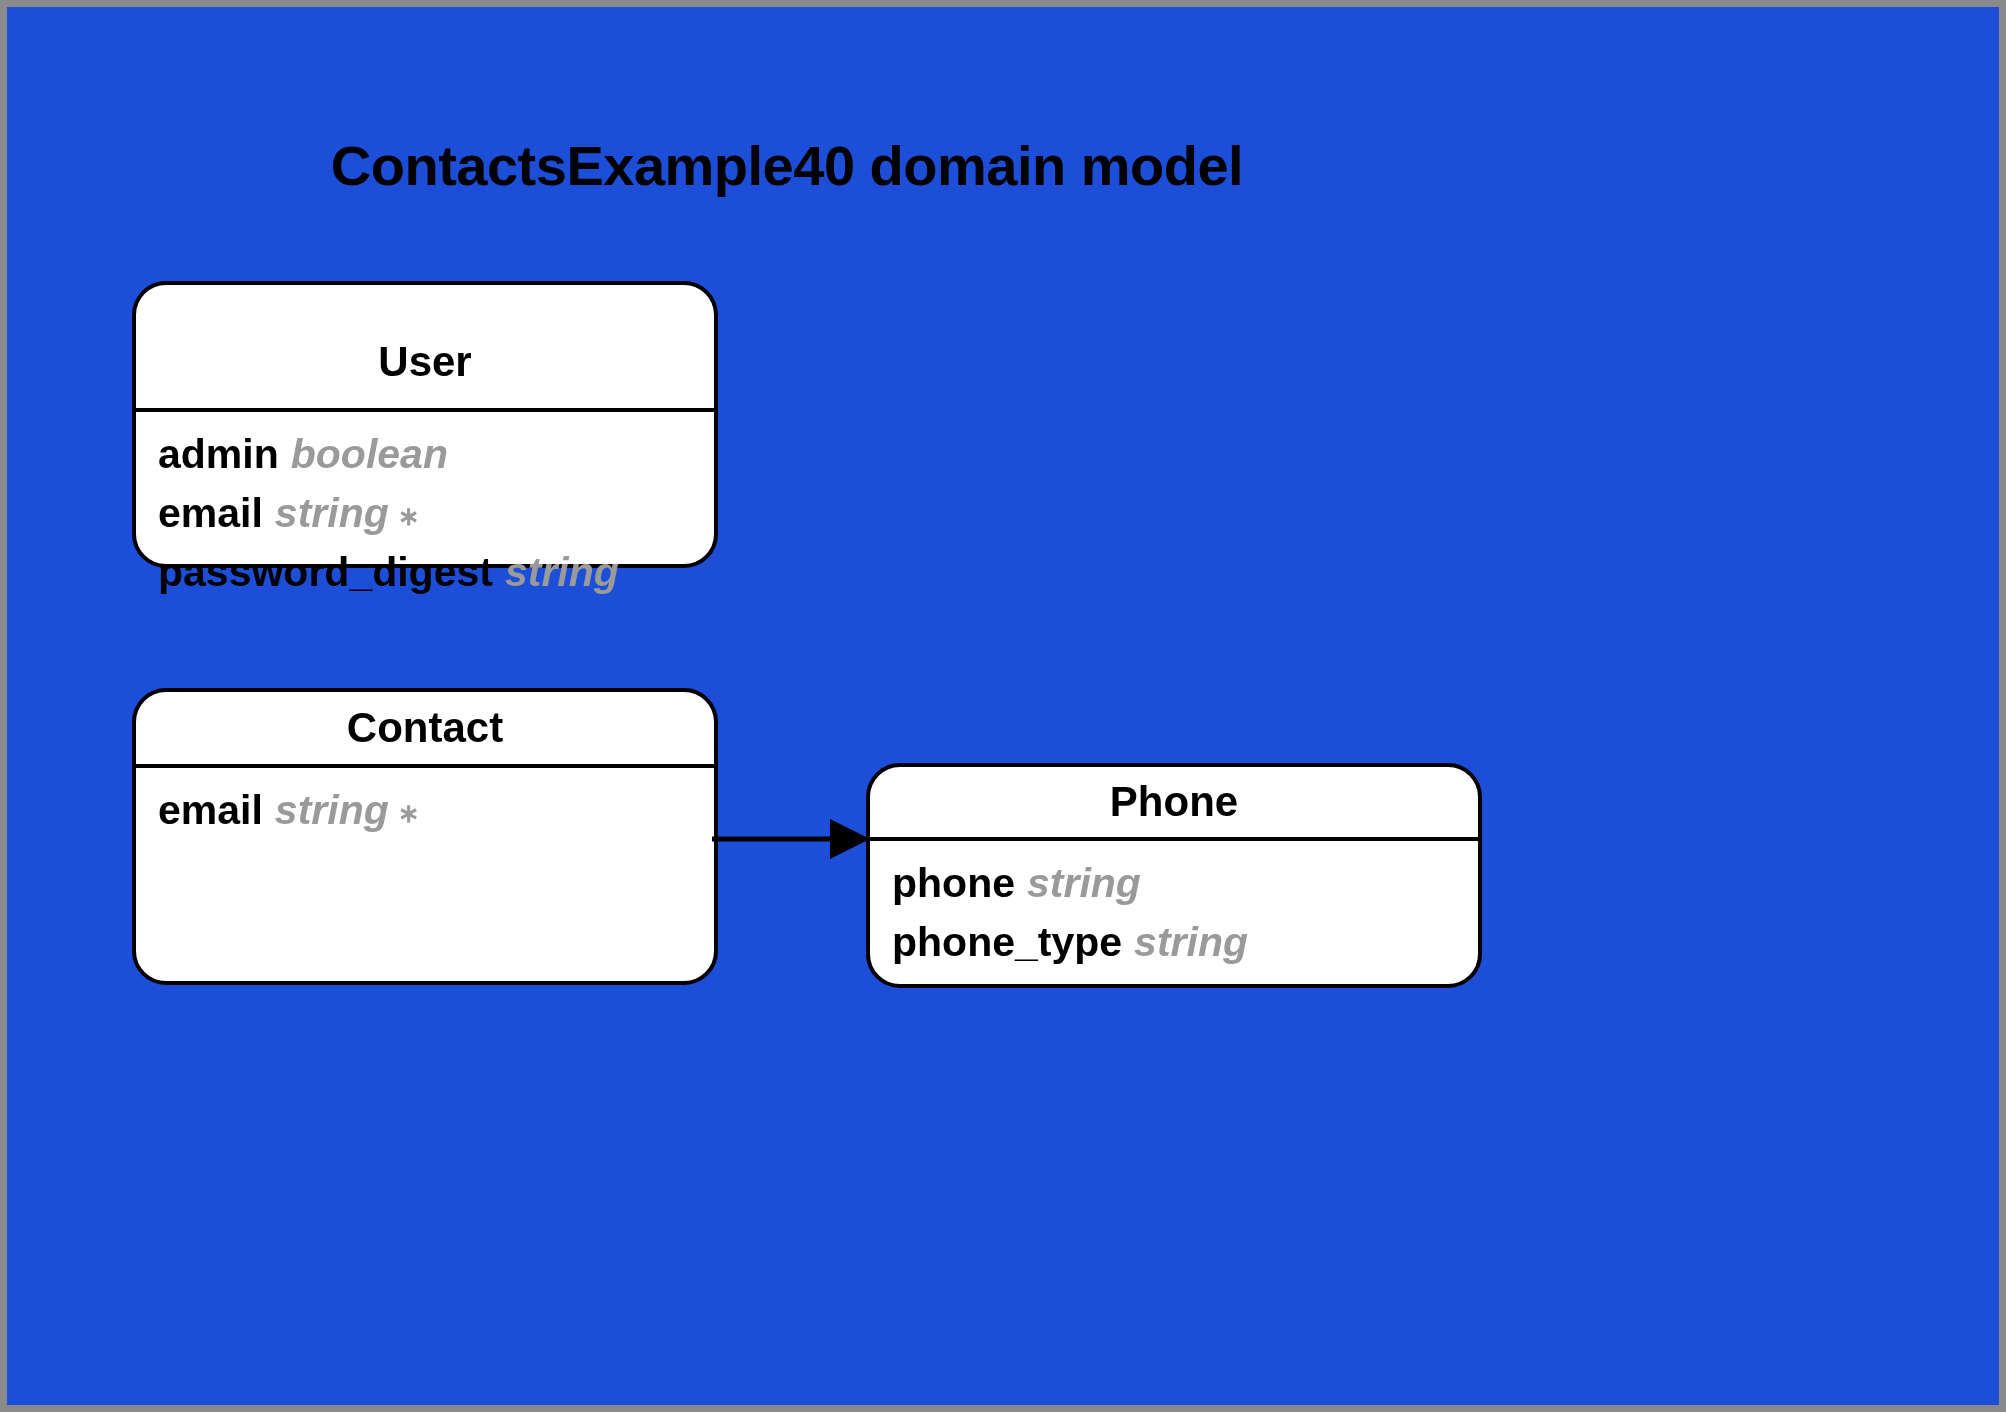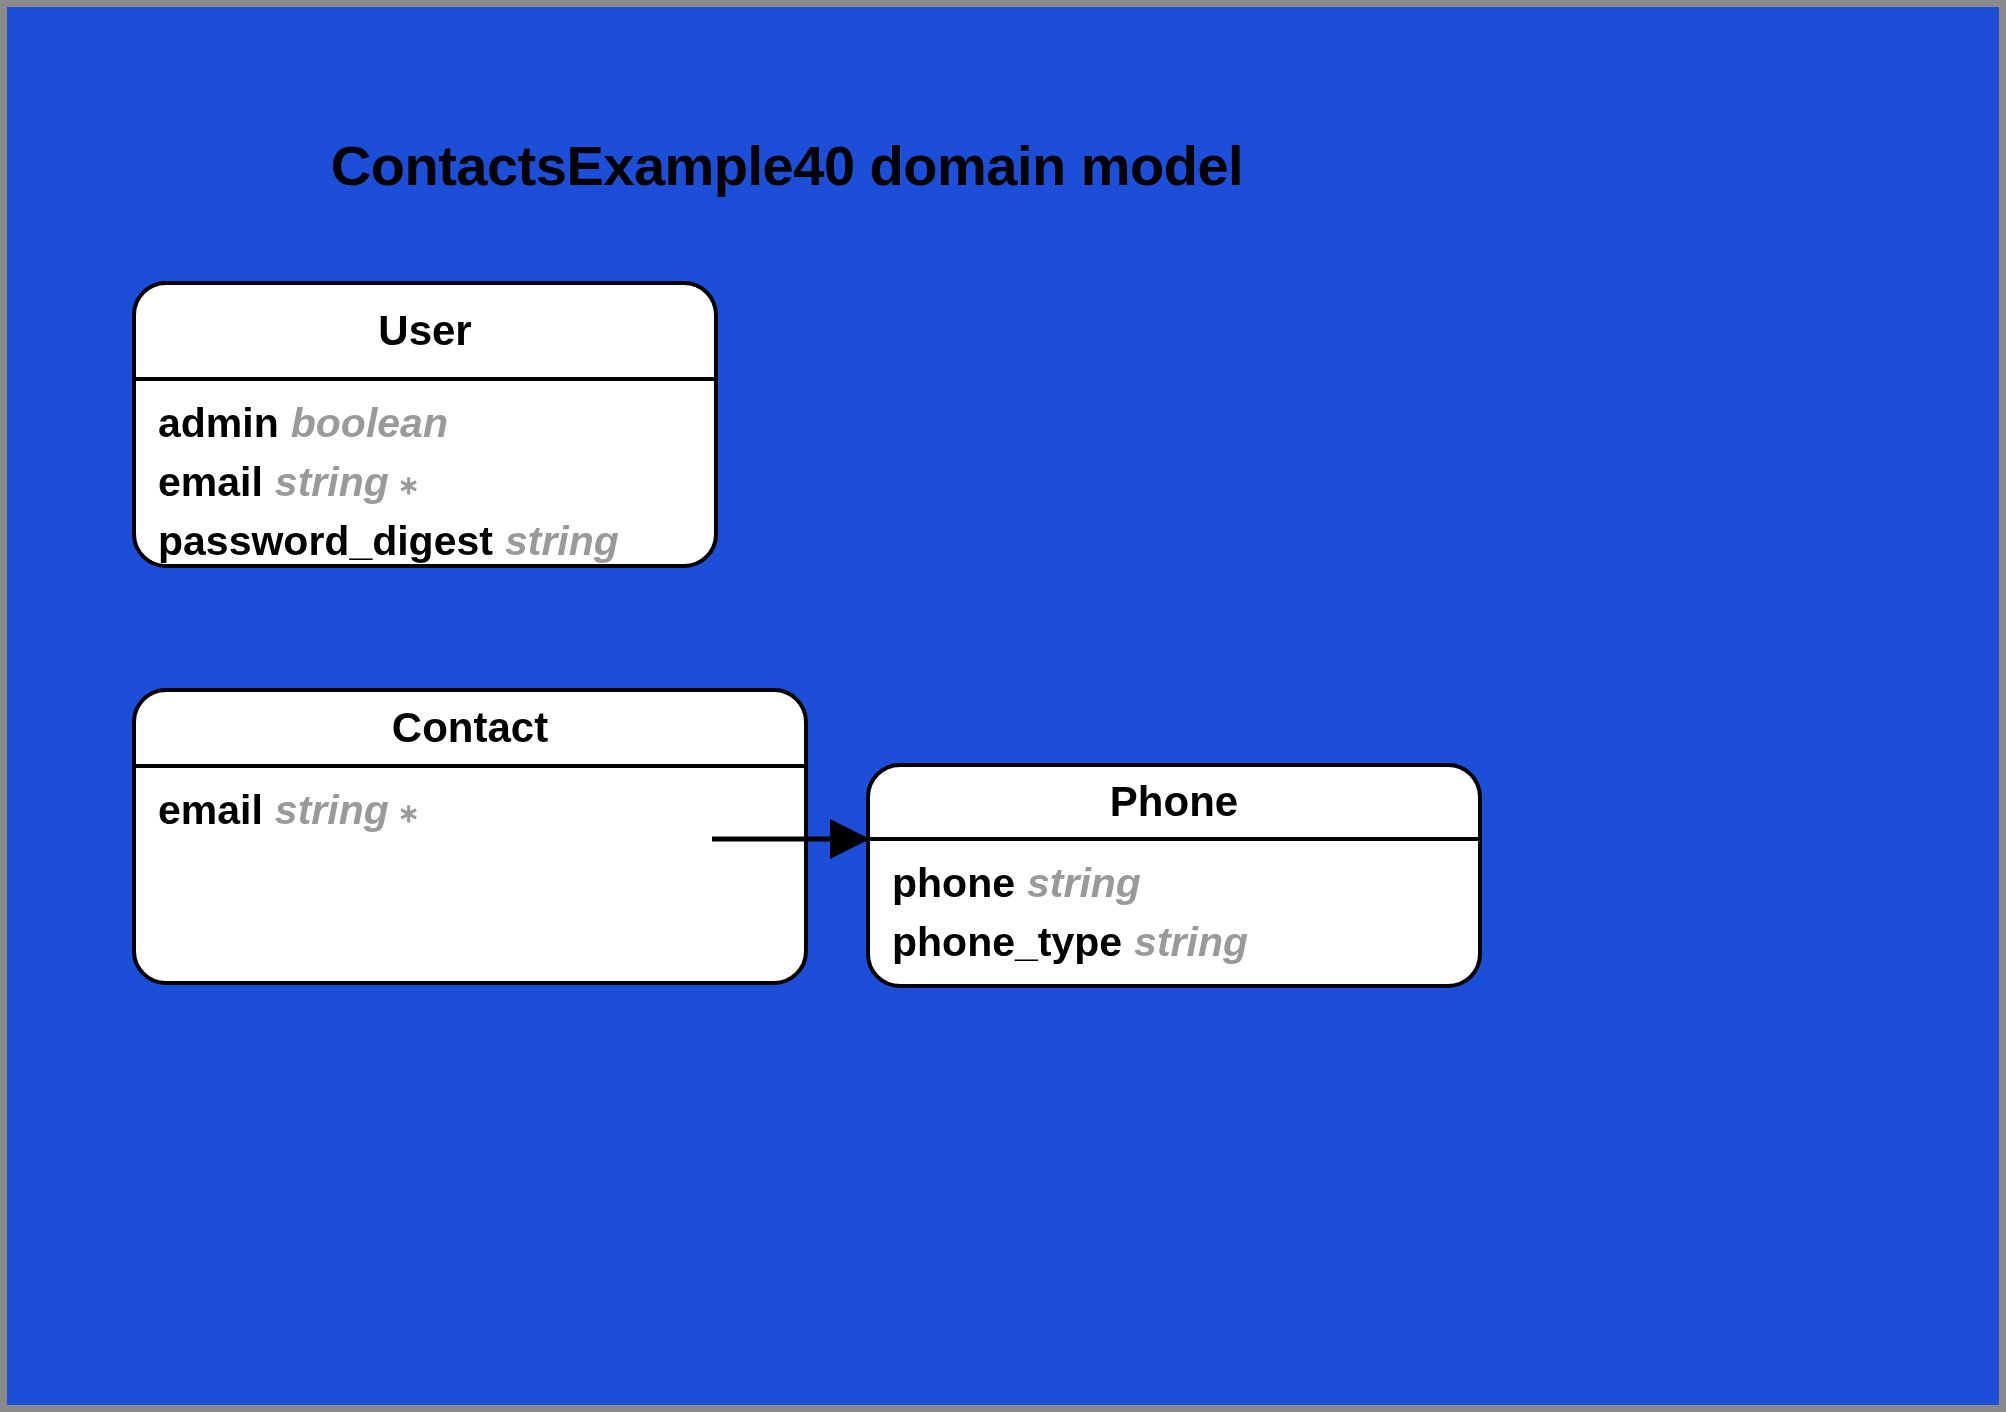--- a/index.html
+++ b/index.html
@@ -82,22 +82,22 @@
   .attr-required {
     color: #9a9a9a;
     font-style: normal;
     font-size: 26px;
     padding-left: 9px;
     vertical-align: 2px;
   }
 
   
   #entity-user        { left: 125px; top: 274px; width: 586px; height: 287px; }
-  #entity-user   .entity-header { height: 96px; }
-  #entity-contact     { left: 125px; top: 681px; width: 676px; height: 297px; }
+  #entity-user   .entity-header { height: 96px; margin-top: 31px; }
+  #entity-contact     { left: 125px; top: 681px; width: 586px; height: 297px; }
   #entity-contact .entity-header { height: 76px; }
   #entity-phone       { left: 859px; top: 756px; width: 616px; height: 225px; }
   #entity-phone  .entity-header { height: 74px; }
 
   
   #association-arrow {
     position: absolute;
     left: 705px;
     top: 800px;
     width: 165px;

